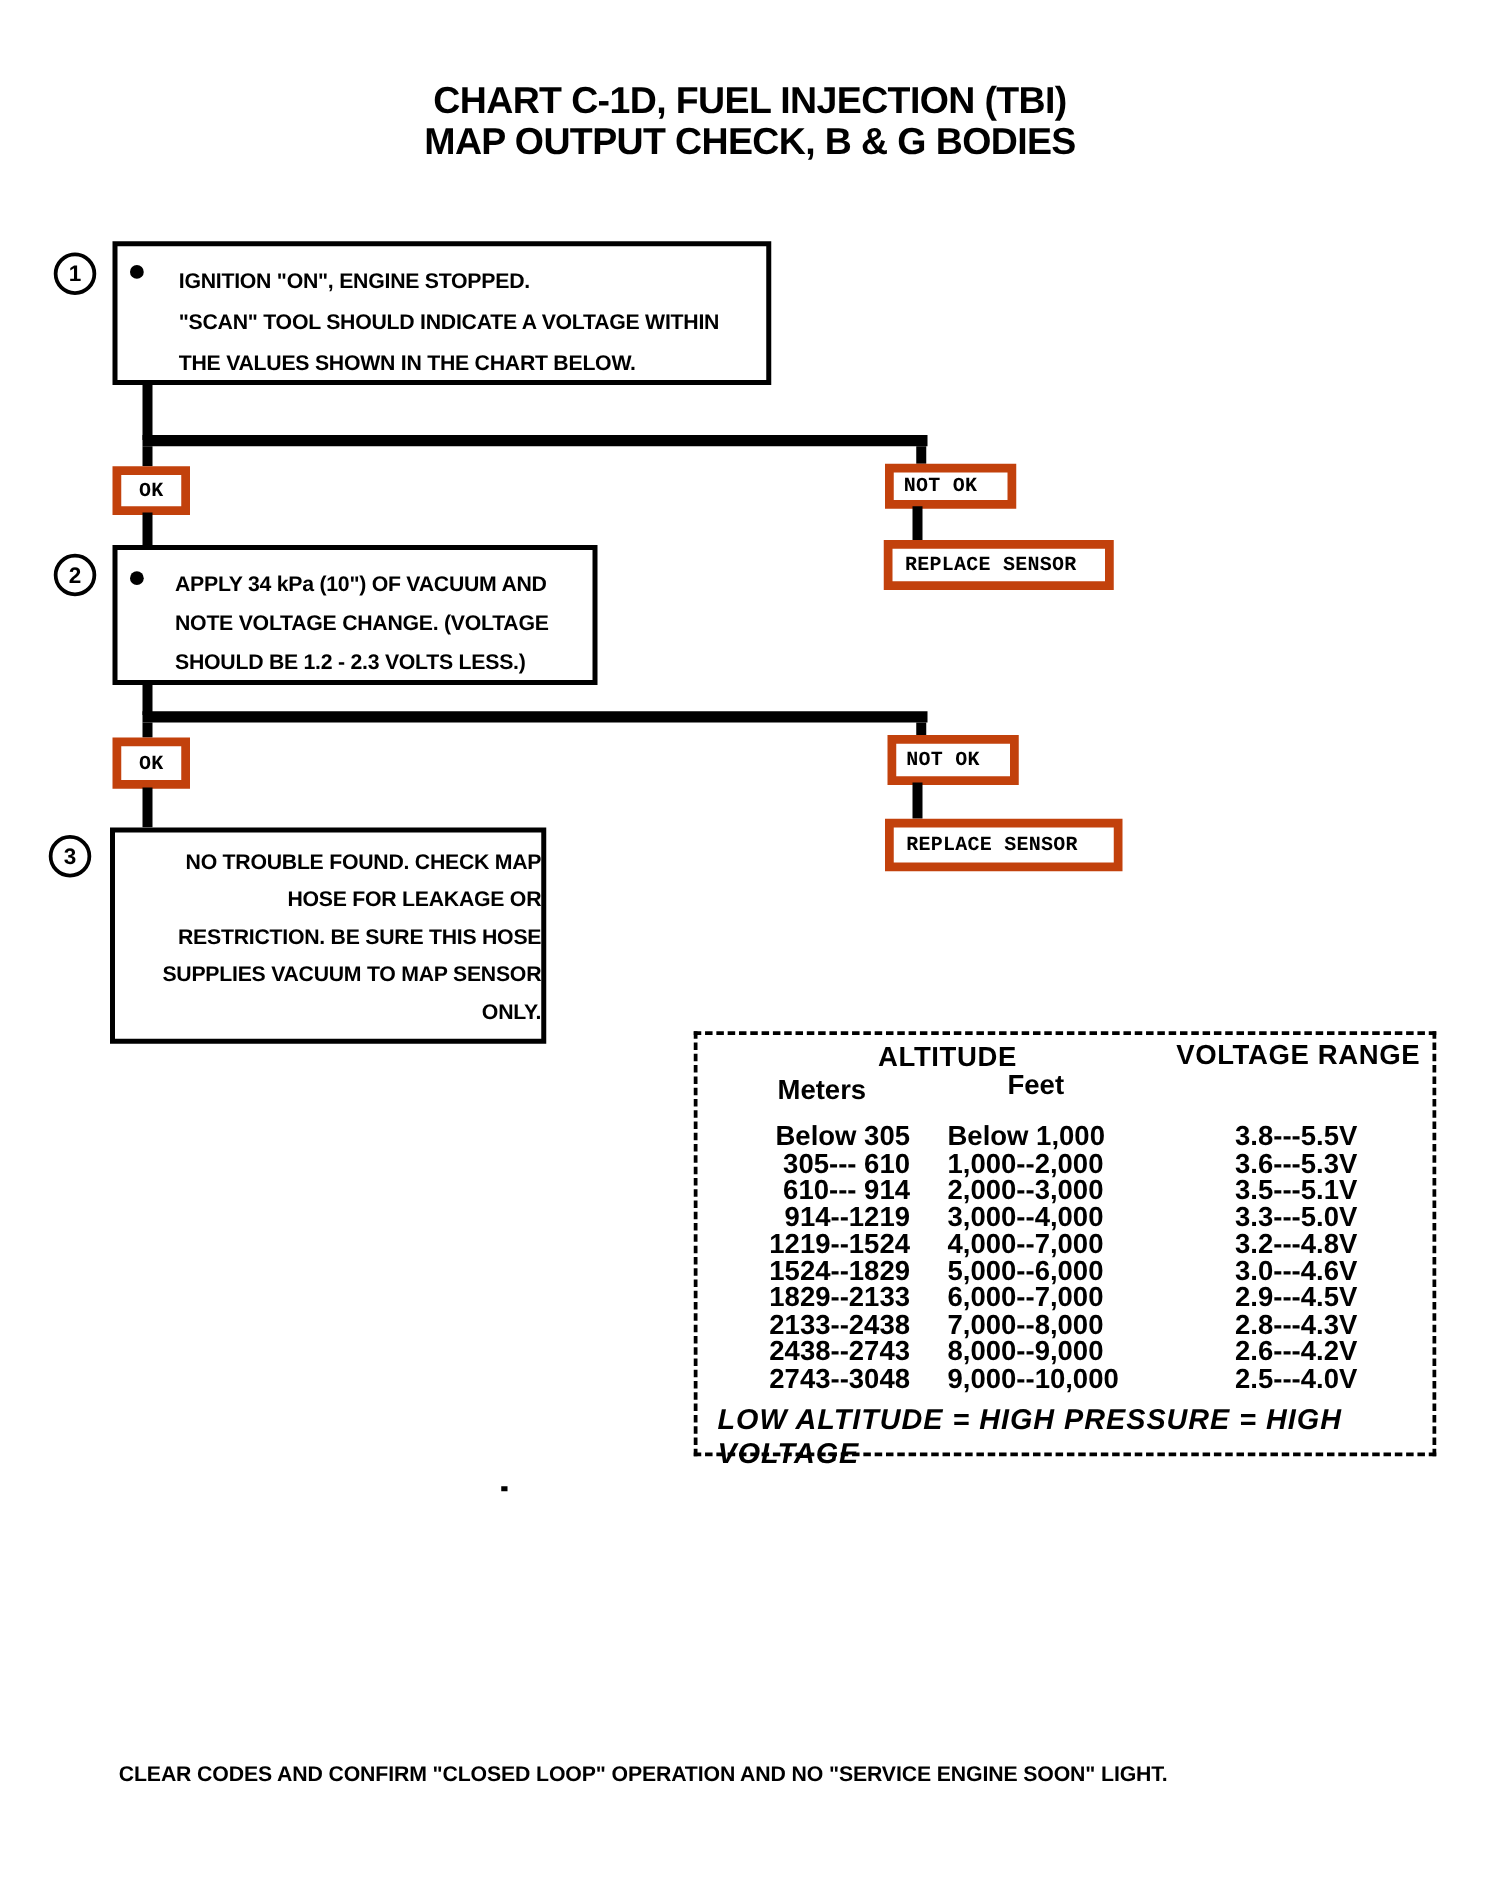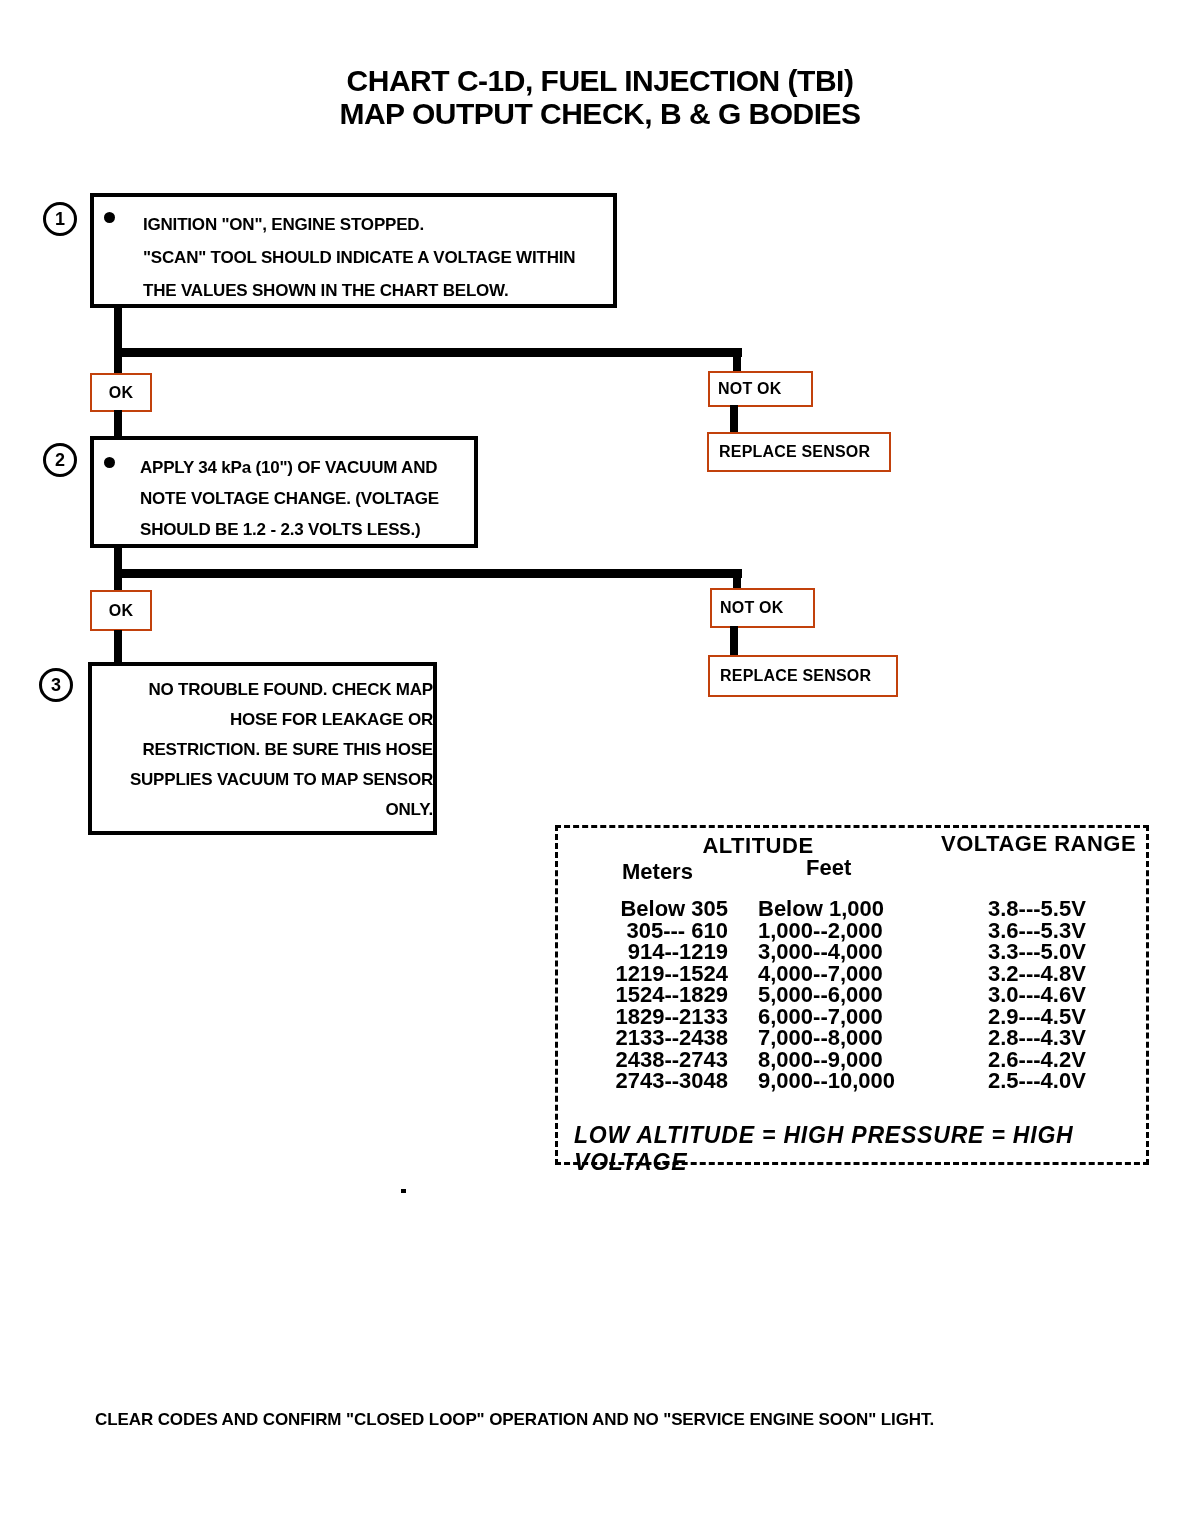--- a/index.html
+++ b/index.html
@@ -18,22 +18,22 @@
   #box2{left:90px;top:436px;width:388px;height:112px;}
   #box3{left:88px;top:662px;width:349px;height:173px;text-align:right;}
   .step-text{font-size:17px;letter-spacing:-0.2px;}
   #box1 .step-text{margin:11px 0 0 49px;line-height:33px;}
   #box2 .step-text{margin:12px 0 0 46px;line-height:31px;}
   #box3 .step-text{margin:9px 0 0 6px;line-height:30px;}
   .bullet{position:absolute;width:11px;height:11px;border-radius:50%;background:#000;}
   #box1 .bullet{left:10px;top:15px;}
   #box2 .bullet{left:10px;top:17px;}
   .result-box{
-    position:absolute;border:2px solid #c2410c;background:#fff;box-sizing:border-box;
-    display:flex;align-items:center;font-size:16px;letter-spacing:0.2px;
+    position:absolute;border:7px solid #c2410c;background:#fff;box-sizing:border-box;
+    display:flex;align-items:center;font-size:16px;letter-spacing:0.2px;font-family:Liberation Mono, monospace;
   }
   #ok1{left:90px;top:373px;width:62px;height:39px;justify-content:center;}
   #ok2{left:90px;top:590px;width:62px;height:41px;justify-content:center;}
   #notok1{left:708px;top:371px;width:105px;height:36px;padding-left:8px;}
   #notok2{left:710px;top:588px;width:105px;height:40px;padding-left:8px;}
   #rs1{left:707px;top:432px;width:184px;height:40px;padding-left:10px;}
   #rs2{left:708px;top:655px;width:190px;height:42px;padding-left:10px;}
   .circle{
     position:absolute;width:34px;height:34px;border:3px solid #000;border-radius:50%;
     box-sizing:border-box;display:flex;align-items:center;justify-content:center;
@@ -158,20 +158,25 @@
         <span class="t-meters">Below  305</span>
         <span class="t-feet">Below 1,000</span>
         <span class="t-volts">3.8---5.5V</span>
       </div>
       <div class="t-row">
         <span class="t-meters">305--- 610</span>
         <span class="t-feet">1,000--2,000</span>
         <span class="t-volts">3.6---5.3V</span>
       </div>
       <div class="t-row">
+        <span class="t-meters">610--- 914</span>
+        <span class="t-feet">2,000--3,000</span>
+        <span class="t-volts">3.5---5.1V</span>
+      </div>
+      <div class="t-row">
         <span class="t-meters">914--1219</span>
         <span class="t-feet">3,000--4,000</span>
         <span class="t-volts">3.3---5.0V</span>
       </div>
       <div class="t-row">
         <span class="t-meters">1219--1524</span>
         <span class="t-feet">4,000--7,000</span>
         <span class="t-volts">3.2---4.8V</span>
       </div>
       <div class="t-row">

